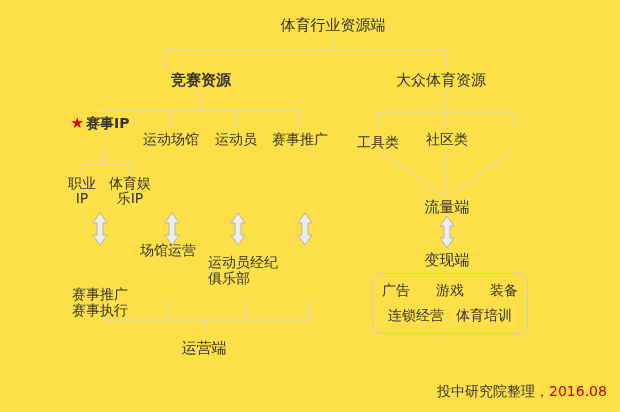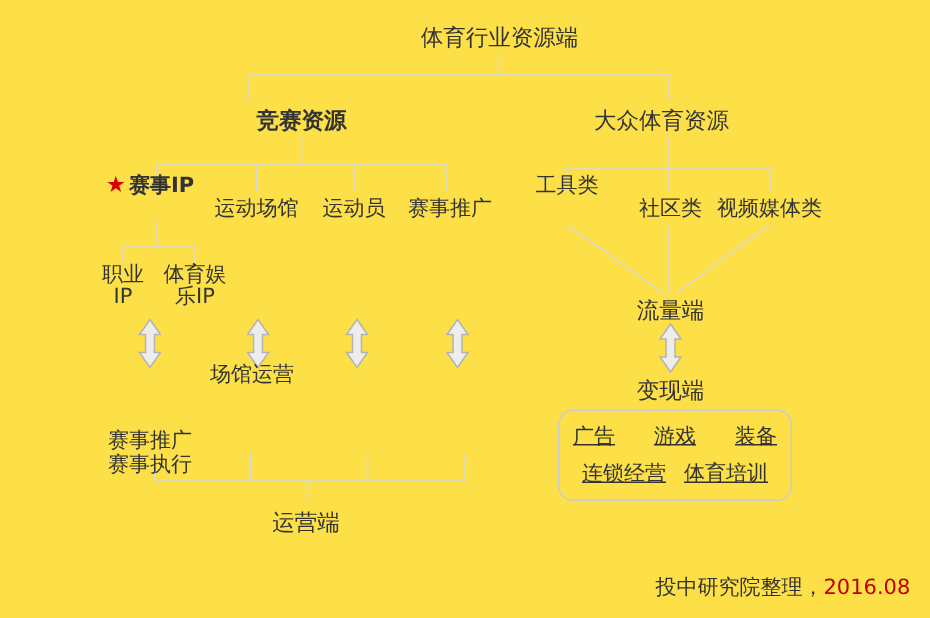--- a/index.html
+++ b/index.html
@@ -18,21 +18,21 @@
   .lbl-left {
     position:absolute; text-align:left; white-space:pre-line; line-height:16px;
   }
   .big { font-size:15px; }
   .bold { font-weight:bold; }
   .nowrap { white-space:nowrap; }
   .star { color:#d90000; font-size:15px; margin-right:2px; }
   .money-box {
     position:absolute; left:372px; top:273px; width:156px; height:61px;
     box-sizing:border-box; border:1.5px solid #cccccc; border-radius:10px;
-    display:flex; flex-direction:column; justify-content:center; align-items:center; gap:7px;text-decoration:underline;
+    display:flex; flex-direction:column; justify-content:center; align-items:center; gap:7px;
   }
   .money-row1 { display:flex; gap:26px; }
   .money-row2 { display:flex; gap:12px; }
   .footer { position:absolute; left:437px; top:383px; white-space:nowrap; }
   .footer .date { color:#c00000; }
 </style>
 </head>
 <body>
 
 <div class="canvas">
@@ -92,26 +92,27 @@
   <div class="lbl" style="left:300px; top:131px;">赛事推广</div>
 
   <div class="lbl" style="left:82px; top:176px; line-height:15px;">职业
 IP</div>
   <div class="lbl" style="left:130px; top:176px; line-height:15px;">体育娱
 乐IP</div>
 
   <div class="lbl-left" style="left:72px; top:254px;margin-top:32px;">赛事推广
 赛事执行</div>
   <div class="lbl-left" style="left:140px; top:242px;">场馆运营</div>
+  <div class="lbl-left" style="left:208px; top:254px;">运动员经纪
+俱乐部</div>
 
   <div class="lbl big" style="left:204px; top:340px;">运营端</div>
 
-  <div class="lbl" style="left:378px; top:116px;">工具类</div>
+  <div class="lbl" style="left:378px; top:134px;">工具类</div>
   <div class="lbl" style="left:447px; top:131px;">社区类</div>
-  <div class="lbl" style="left:513px; top:131px;">视频媒体类</div>
 
   <div class="lbl big" style="left:447px; top:199px;">流量端</div>
   <div class="lbl big" style="left:447px; top:252px;">变现端</div>
 
   <div class="money-box">
     <div class="money-row1">
       <span>广告</span>
       <span>游戏</span>
       <span>装备</span>
     </div>

